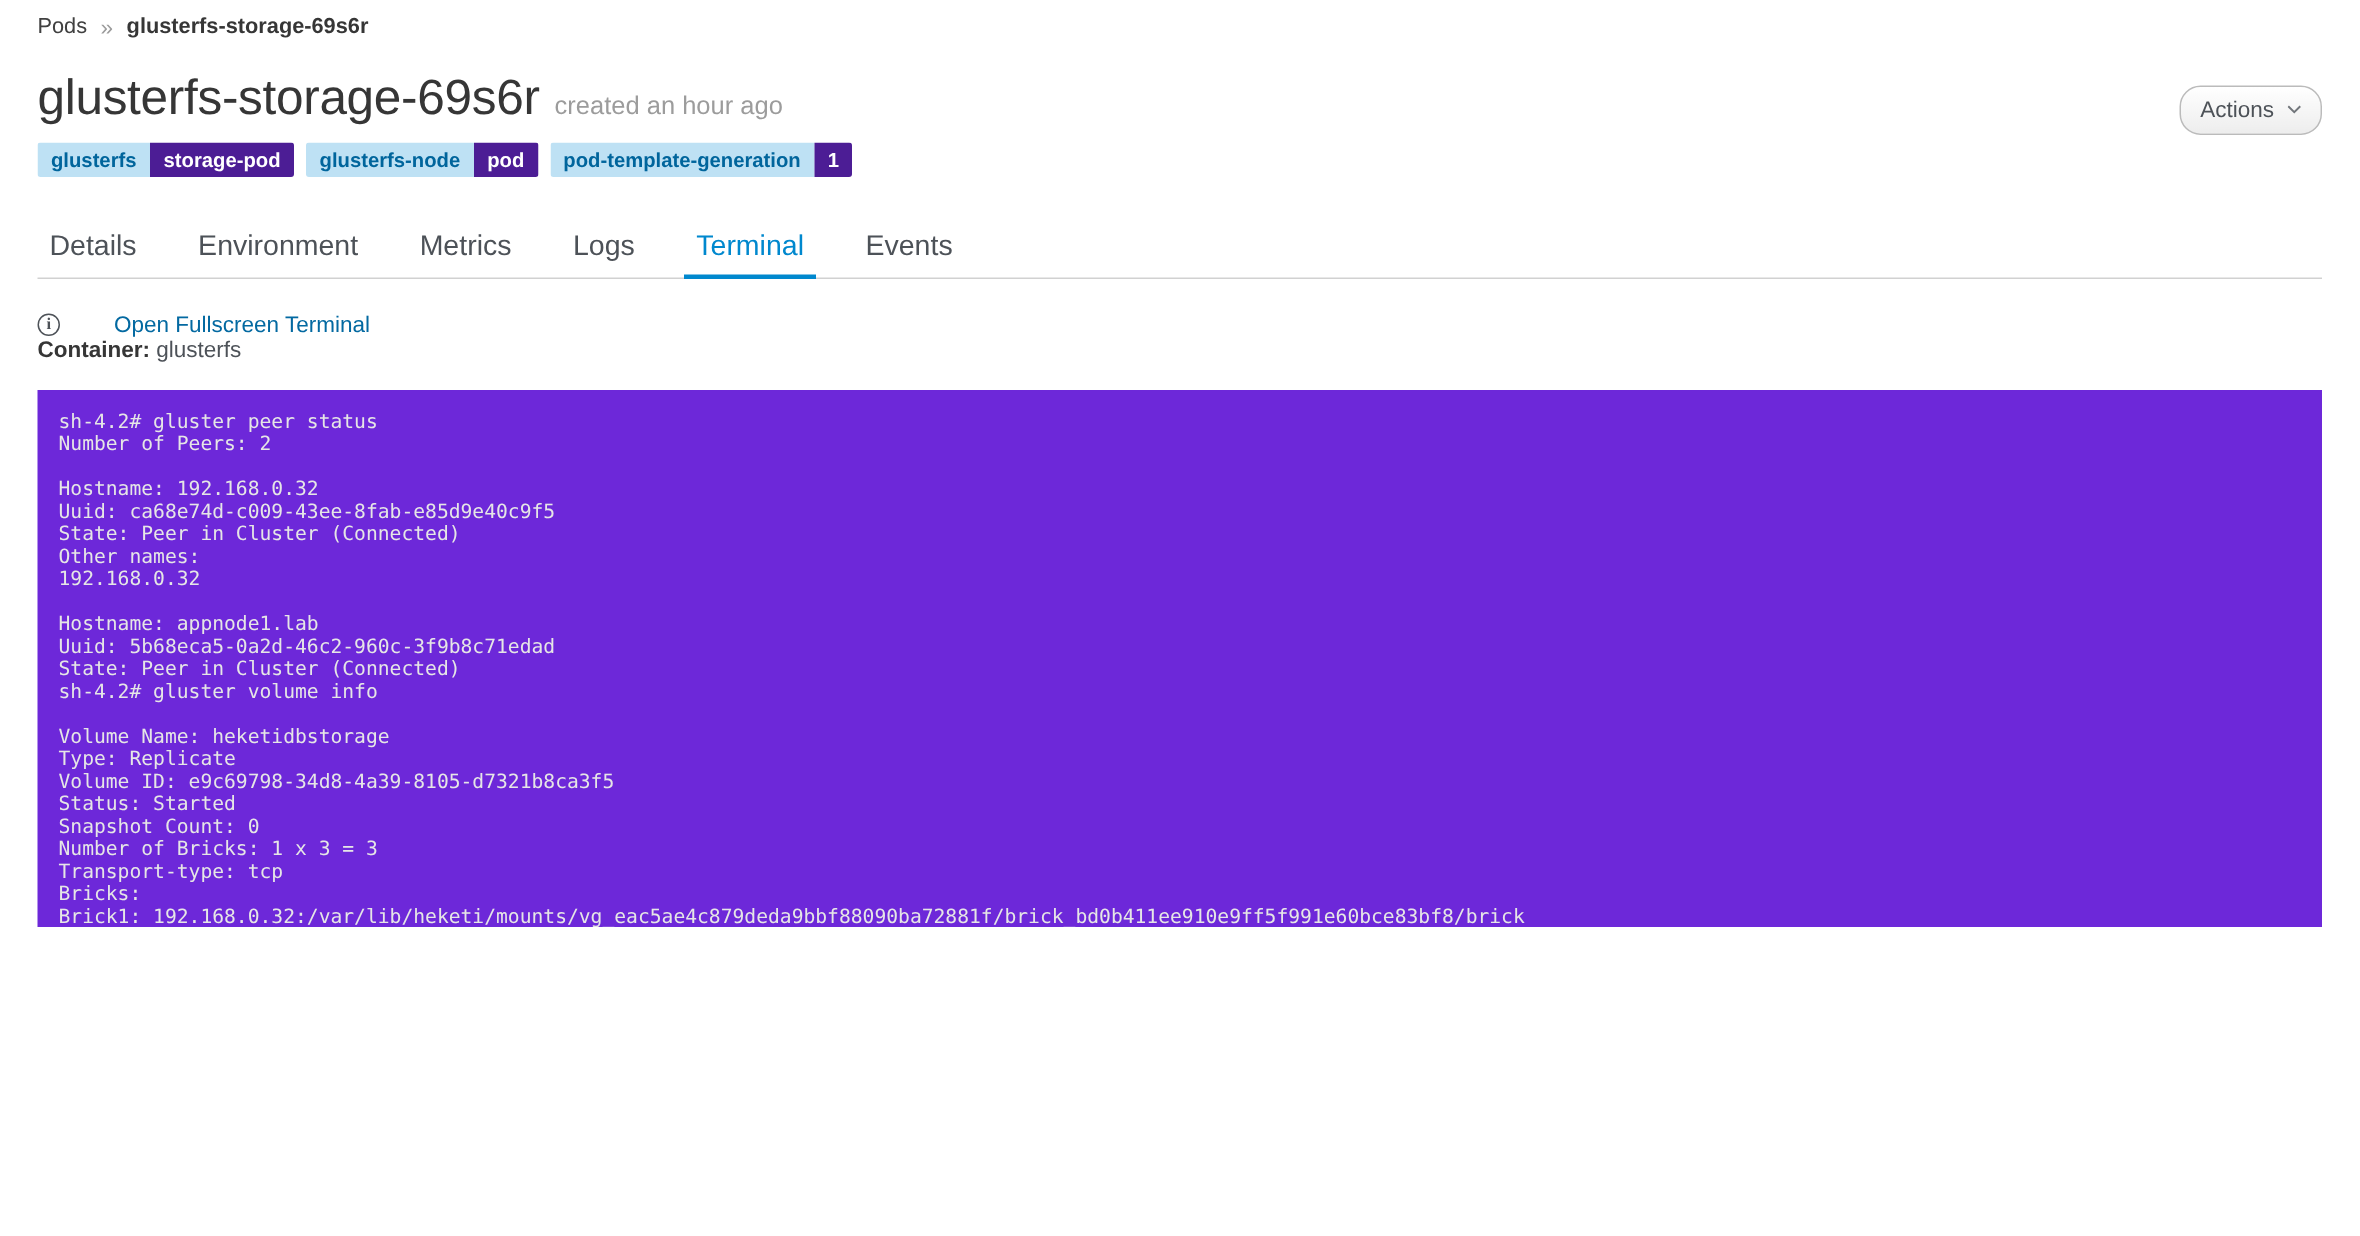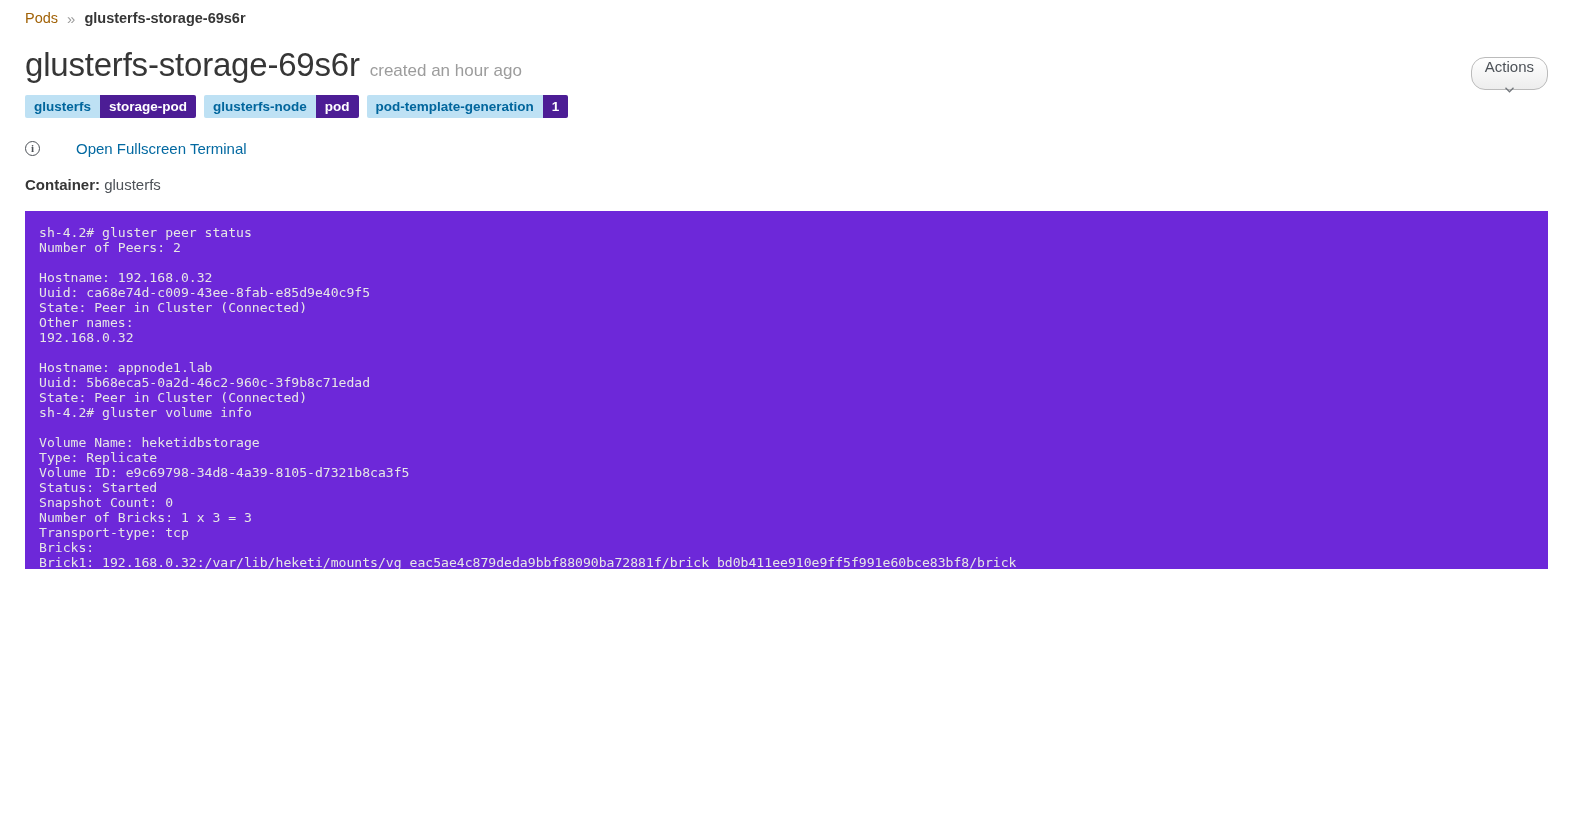--- a/index.html
+++ b/index.html
@@ -24,21 +24,21 @@
 
   
   .breadcrumb {
     display: flex;
     align-items: center;
     height: 30px;
     padding-top: 6px;
     font-size: 14.5px;
   }
   .breadcrumb a {
-    color: #a16207;
+    color: #404040;
     text-decoration: none;
     cursor: pointer;
   }
   .breadcrumb .sep {
     color: #9c9c9c;
     margin: 0 9px;
     font-size: 15px;
   }
   .breadcrumb .current {
     color: #363636;
@@ -76,21 +76,20 @@
     gap: 9px;
     height: 33px;
     padding: 0 13px;
     background: linear-gradient(to bottom, #ffffff 0%, #ededed 100%);
     border: 1px solid #bbbbbb;
     border-radius: 14px;
     font-size: 15px;
     color: #4d5258;
     cursor: pointer;
     font-family: "Liberation Sans", sans-serif;
-    flex-direction: column;
   }
   .actions-btn .caret {
     font-size: 11px;
     color: #72767b;
     line-height: 1;
   }
 
   
   .labels {
     display: flex;
@@ -178,21 +177,20 @@
   .fullscreen-link {
     color: #0369a1;
     text-decoration: none;
     margin-left: 28px;
     cursor: pointer;
     white-space: nowrap;
   }
 
   
   .container-line {
-    margin-top: 19px;
     font-size: 15px;
     color: #4d5258;
   }
   .container-line .label-strong {
     font-weight: bold;
     color: #363636;
   }
   .container-line .value { color: #4d5258; }
 
   
@@ -247,20 +245,28 @@
     <div class="label-pill">
       <span class="label-key">glusterfs-node</span>
       <span class="label-val">pod</span>
     </div>
     <div class="label-pill">
       <span class="label-key">pod-template-generation</span>
       <span class="label-val">1</span>
     </div>
   </div>
 
+  <div class="tabs">
+    <div class="tab">Details</div>
+    <div class="tab">Environment</div>
+    <div class="tab">Metrics</div>
+    <div class="tab">Logs</div>
+    <div class="tab active">Terminal</div>
+    <div class="tab">Events</div>
+  </div>
 
   <div class="info-line">
     <span class="info-icon">i</span>
     <a class="fullscreen-link">Open Fullscreen Terminal</a>
   </div>
 
   <div class="container-line">
     <span class="label-strong">Container:</span>
     <span class="value">glusterfs</span>
   </div>

